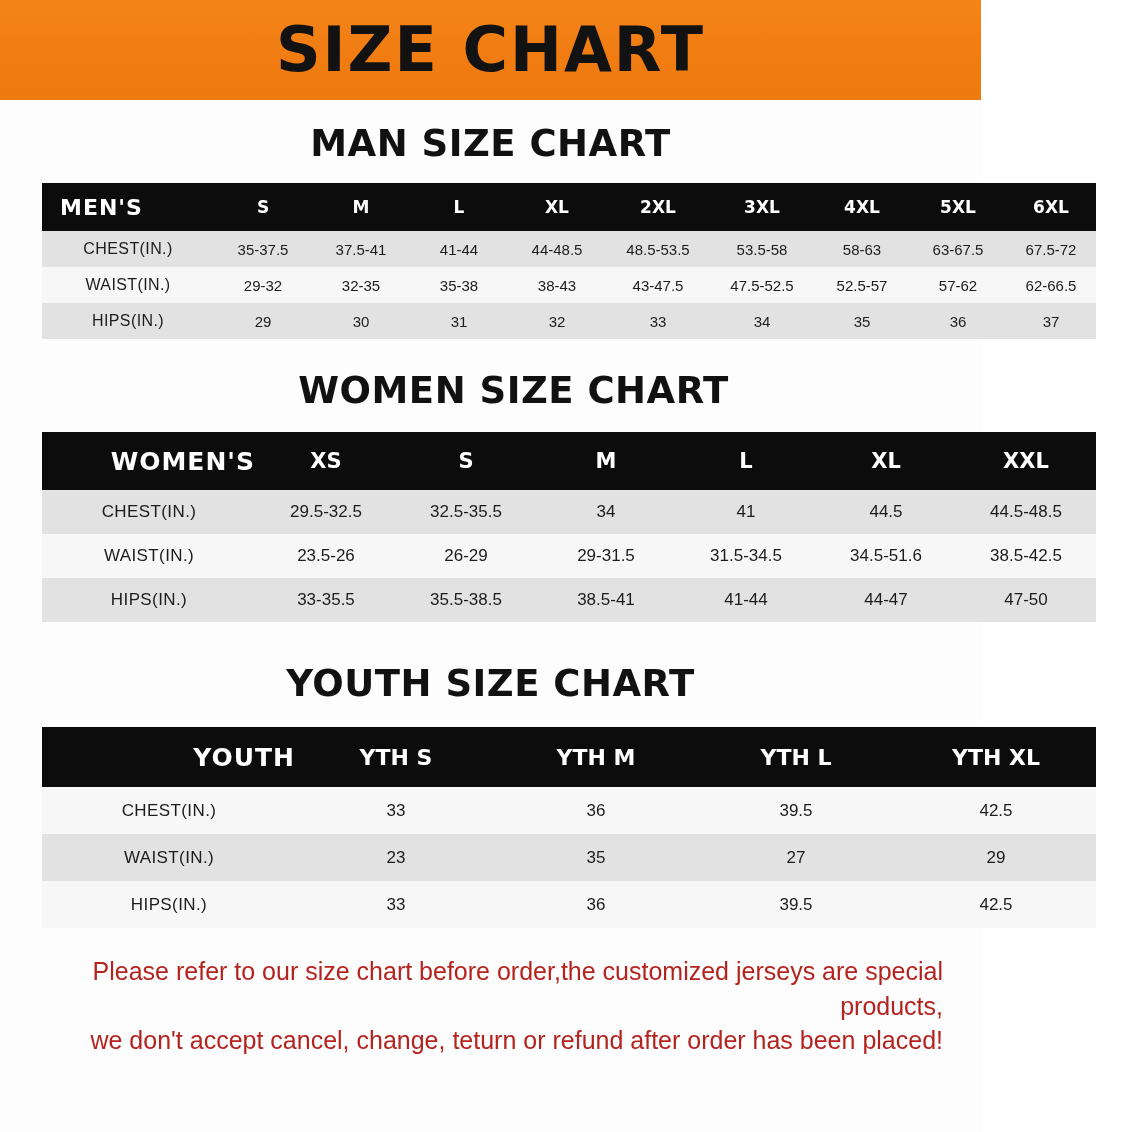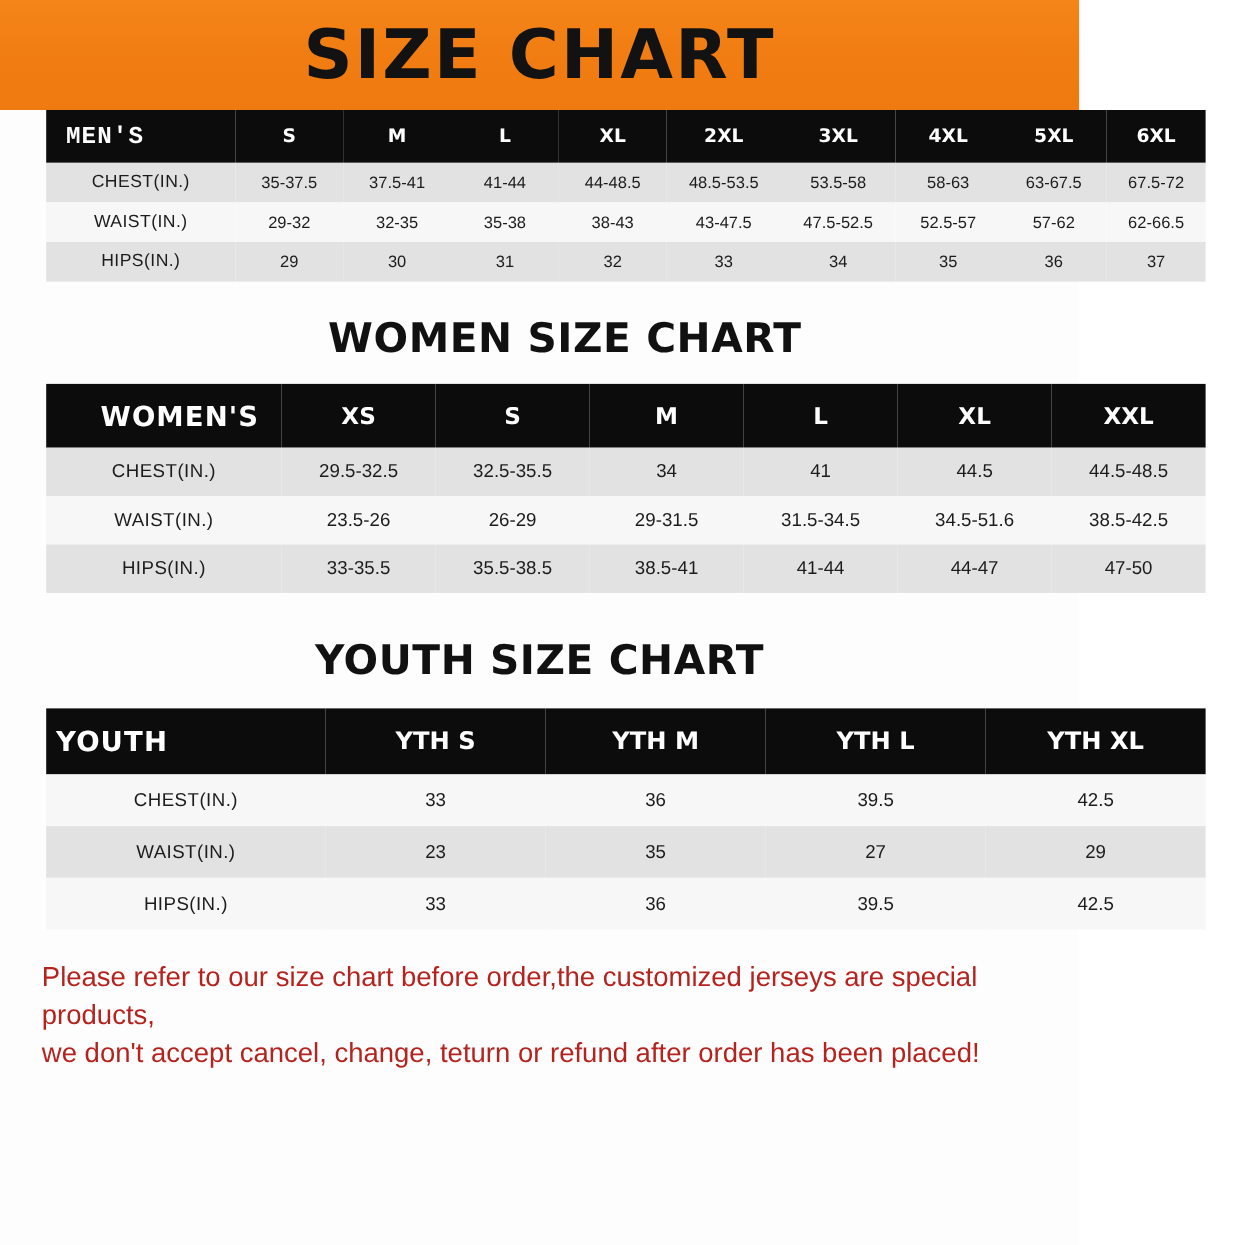--- a/index.html
+++ b/index.html
@@ -78,67 +78,67 @@
   .r-shade td { background: #e2e2e2; }
   .r-plain td { background: #f7f7f7; }
 
   
   #men-table thead th { height: 46px; font-size: 17px; }
   #men-table thead th.hdr-first {
     text-align: left;
     padding-left: 18px;
     font-size: 22px;
     letter-spacing: 1px;
-    font-family: Liberation Mono, monospace;
   }
   #men-table tbody td { height: 34px; font-size: 15px; }
   #men-table tbody td.rowlabel { font-size: 16px; }
 
   
   #women-table thead th { height: 56px; font-size: 21px; }
   #women-table thead th.hdr-first {
-    text-align: center;
+    text-align: right;
     padding-left: 30px;
     font-size: 25px;
     letter-spacing: 1px;
   }
   #women-table tbody td { height: 42px; font-size: 17px; }
   #women-table tbody td.rowlabel { font-size: 17px; }
 
   
   #youth-table thead th { height: 58px; font-size: 22px; }
   #youth-table thead th.hdr-first {
-    text-align: left;
+    text-align: right;
     padding-left: 9px;
     font-size: 25px;
     letter-spacing: 1px;
   }
   #youth-table tbody td { height: 45px; font-size: 17px; }
   #youth-table tbody td.rowlabel { font-size: 17px; }
 
   
   .note {
     margin: 26px 38px 0 38px;
     color: #b5231f;
     font-family: "Liberation Sans", sans-serif;
     font-size: 25px;
     line-height: 1.38;
-    text-align: left;
+    text-align: right;
   }
   .note .ln { display: block; }
 </style>
 </head>
 <body>
 
 <div class="page">
 
   <div class="banner">
     <div class="banner-title">SIZE CHART</div>
   </div>
 
+  <div class="section-title st-man">MAN SIZE CHART</div>
   <div class="tbl-wrap">
     <table class="size" id="men-table">
       <colgroup>
         <col style="width:172px">
           <col style="width:98px">
           <col style="width:98px">
           <col style="width:98px">
         <col style="width:98px">
           <col style="width:104px">
           <col style="width:104px">

